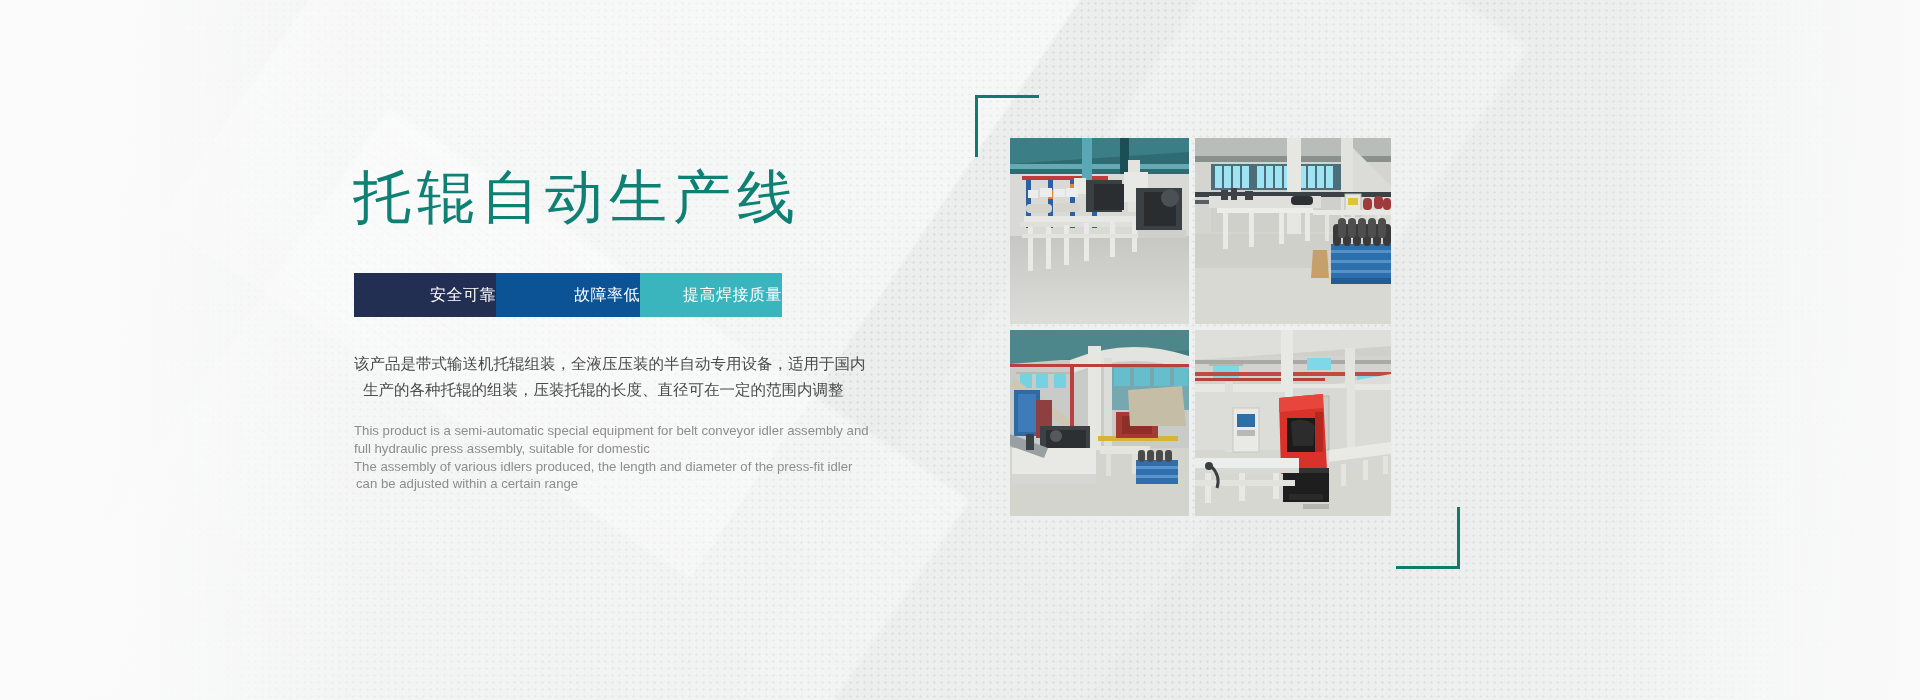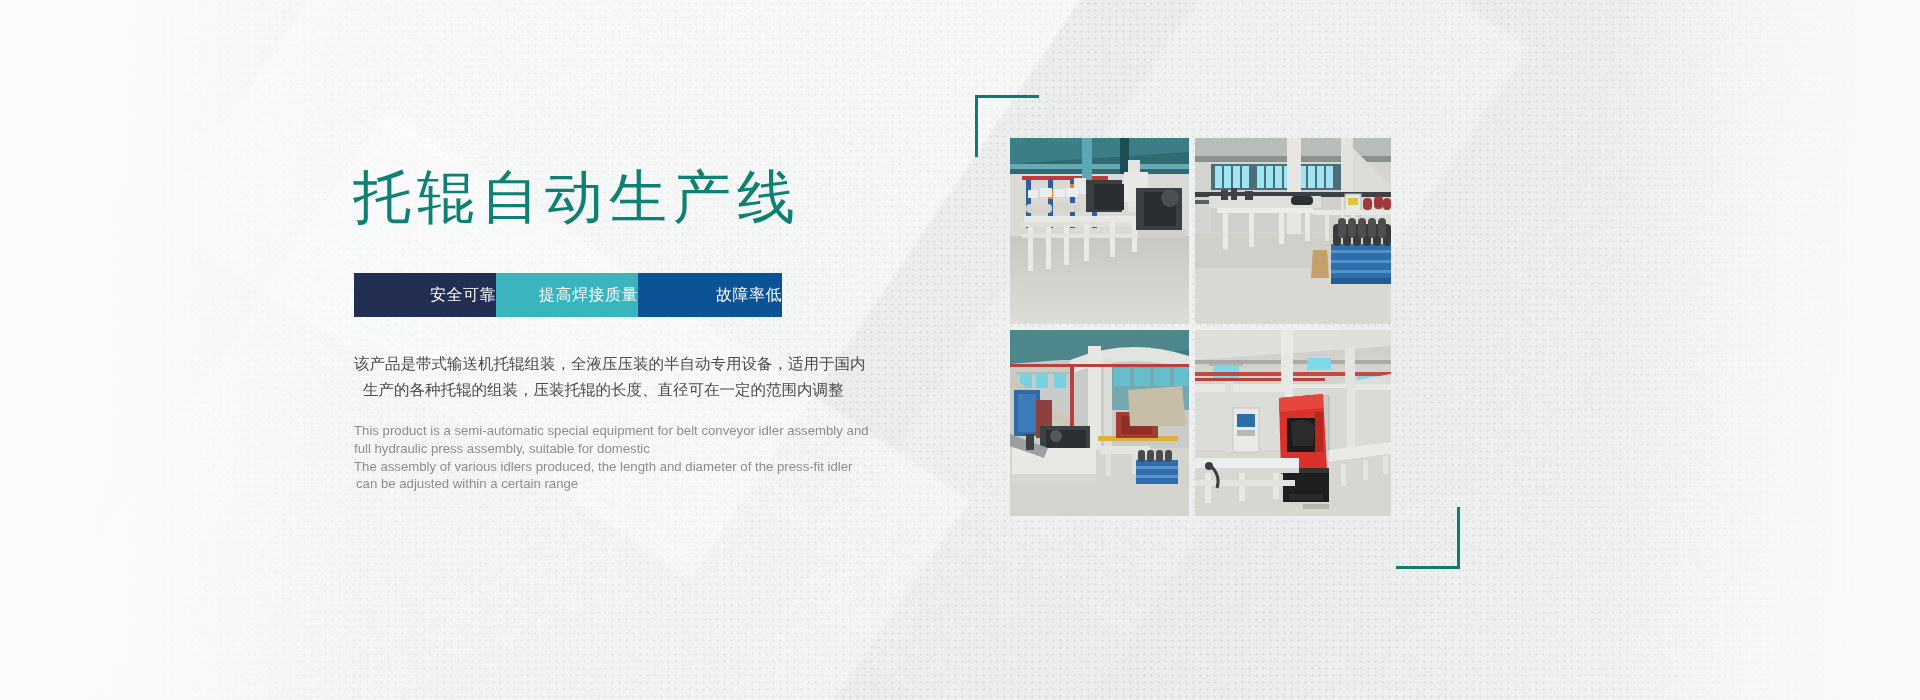--- a/index.html
+++ b/index.html
@@ -149,25 +149,25 @@
   <div class="vignette-r"></div>
 
   <div id="left-col">
 
     <div id="page-title" style="color: rgb(15, 128, 116);">托辊自动生产线</div>
 
     <div id="badge-row">
       <div class="badge badge-0" style="background: rgb(35, 47, 82);">
         <span>安全可靠</span>
       </div>
+      <div class="badge badge-1" style="background: rgb(11, 83, 148);">
+        <span>故障率低</span>
+      </div>
       <div class="badge badge-2" style="background: rgb(58, 180, 189);">
         <span>提高焊接质量</span>
-      </div>
-      <div class="badge badge-1" style="background: rgb(11, 83, 148);">
-        <span>故障率低</span>
       </div>
     </div>
 
     <div id="desc-en">
       <span class="ln">This product is a semi-automatic special equipment for belt conveyor idler assembly and</span>
       <span class="ln">full hydraulic press assembly, suitable for domestic</span>
       <span class="ln">The assembly of various idlers produced, the length and diameter of the press-fit idler</span>
       <span class="ln ind">can be adjusted within a certain range</span>
     </div>
 

